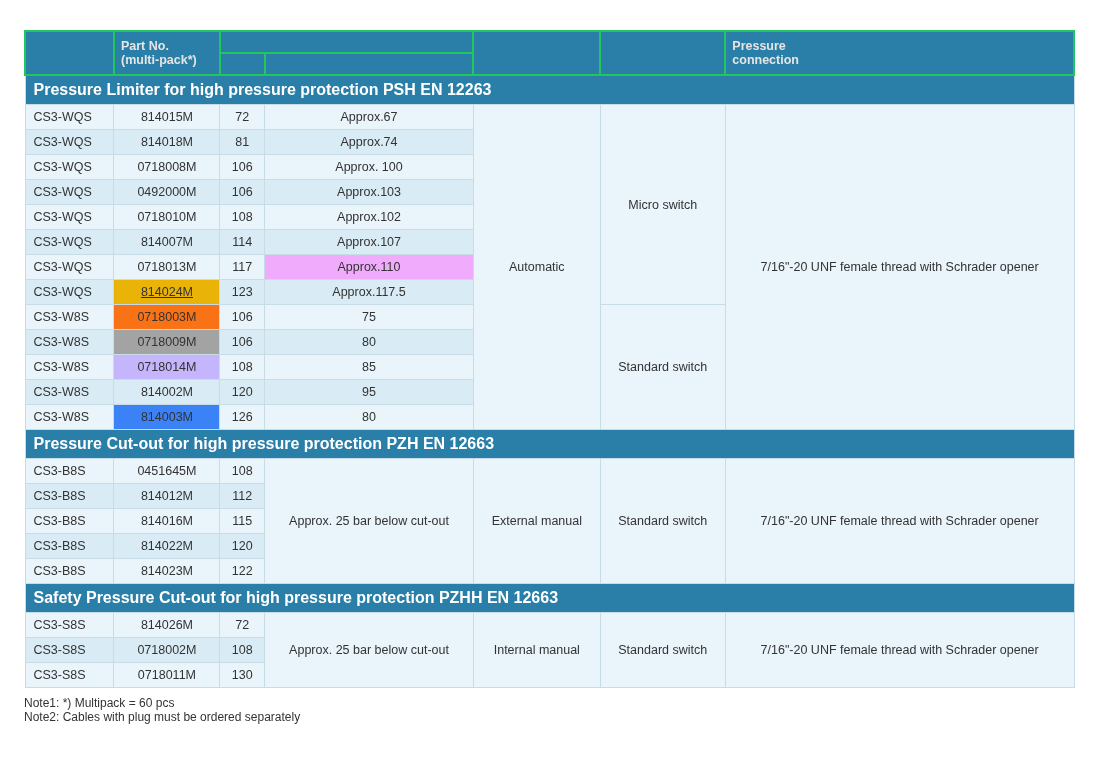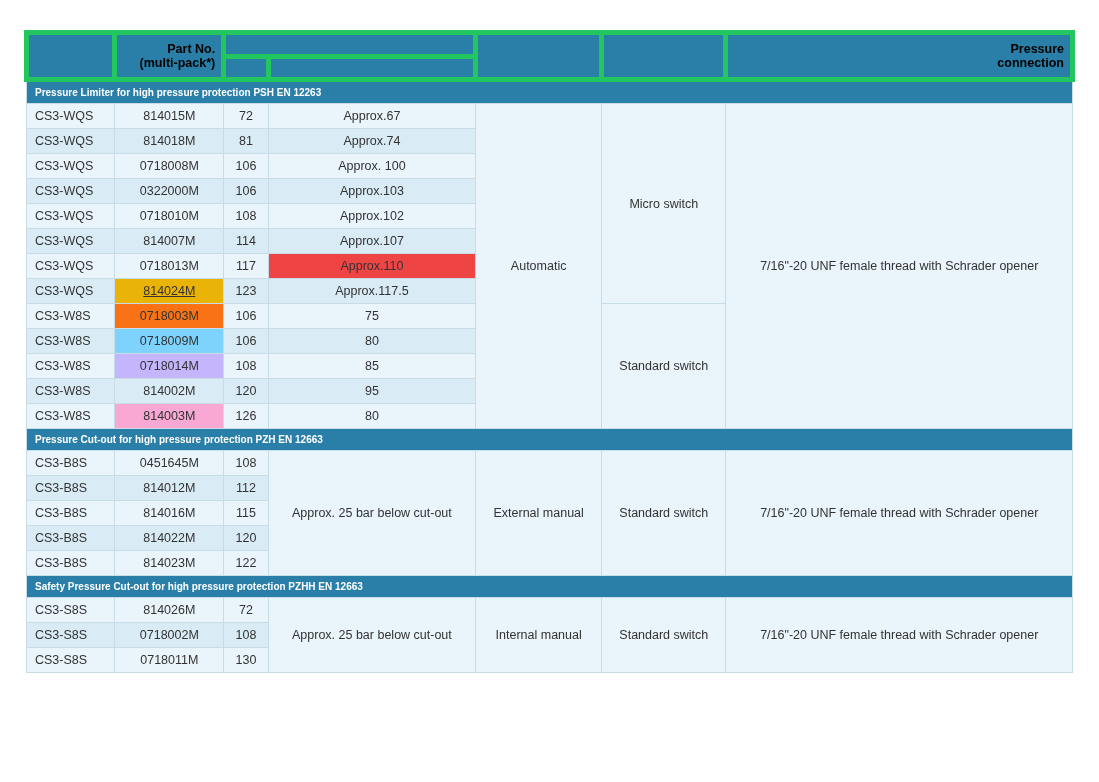--- a/index.html
+++ b/index.html
@@ -28,44 +28,44 @@
       color: #333;
       margin-bottom: 10px;
     }
     table {
       width: 100%;
       border-collapse: collapse;
       font-size: 12.5px;
     }
     thead tr th {
       background-color: #2a7fa8;
-      color: #000000;
-      text-align: right;
+      color: #e5e5e5;
+      text-align: left;
       padding: 7px 6px;
       font-weight: bold;
-      border: 5px solid #22c55e;
+      border: 2px solid #22c55e;
       vertical-align: middle;
     }
     tbody tr td {
       padding: 5px 8px;
       border: 1px solid #c8dce8;
       text-align: center;
       vertical-align: middle;
       background: #eaf4fb;
     }
     tbody tr:nth-child(even) td {
       background: #d8ecf5;
     }
     tr.section-header td {
       background-color: #2a7fa8 !important;
       color: #fff;
       text-align: left;
       font-weight: bold;
       padding: 5px 8px;
-      font-size: 10px;
+      font-size: 16px;
     }
     .type-col { text-align: left; }
     .notes {
       margin-top: 8px;
       font-size: 12px;
       color: #333;
     }
     
   </style>
 </head>
@@ -110,76 +110,76 @@
         <td style="background: rgb(217, 236, 245);">Approx.74</td>
       </tr>
       <tr>
         <td class="type-col" style="background: rgb(234, 244, 251);">CS3-WQS</td>
         <td style="background: rgb(234, 244, 251);">0718008M</td>
         <td style="background: rgb(234, 244, 251);">106</td>
         <td style="background: rgb(234, 244, 251);">Approx. 100</td>
       </tr>
       <tr>
         <td class="type-col" style="background: rgb(217, 236, 245);">CS3-WQS</td>
-        <td style="background: rgb(217, 236, 245);">0322000M</td>
+        <td style="background: rgb(217, 236, 245);">0492000M</td>
         <td style="background: rgb(217, 236, 245);">106</td>
         <td style="background: rgb(217, 236, 245);">Approx.103</td>
       </tr>
       <tr>
         <td class="type-col" style="background: rgb(234, 244, 251);">CS3-WQS</td>
         <td style="background: rgb(234, 244, 251);">0718010M</td>
         <td style="background: rgb(234, 244, 251);">108</td>
         <td style="background: rgb(234, 244, 251);">Approx.102</td>
       </tr>
       <tr>
         <td class="type-col" style="background: rgb(217, 236, 245);">CS3-WQS</td>
         <td style="background: rgb(217, 236, 245);">814007M</td>
         <td style="background: rgb(217, 236, 245);">114</td>
         <td style="background: rgb(217, 236, 245);">Approx.107</td>
       </tr>
       <tr>
         <td class="type-col" style="background: rgb(234, 244, 251);">CS3-WQS</td>
         <td style="background: rgb(234, 244, 251);">0718013M</td>
         <td style="background: rgb(234, 244, 251);">117</td>
-        <td style="background: #ef4444;">Approx.110</td>
+        <td style="background: #f0abfc;">Approx.110</td>
       </tr>
       <tr>
         <td class="type-col" style="background: rgb(217, 236, 245);">CS3-WQS</td>
         <td style="background: #eab308; text-decoration: underline;">814024M</td>
         <td style="background: rgb(217, 236, 245);">123</td>
         <td style="background: rgb(217, 236, 245);">Approx.117.5</td>
       </tr>
       <tr>
         <td class="type-col" style="background: rgb(234, 244, 251);">CS3-W8S</td>
         <td style="background: #f97316; text-align: center;">0718003M</td>
         <td style="background: rgb(234, 244, 251);">106</td>
         <td style="background: rgb(234, 244, 251);">75</td>
         <td rowspan="5" style="background: rgb(234, 244, 251);">Standard switch</td>
       </tr>
       <tr>
         <td class="type-col" style="background: rgb(217, 236, 245);">CS3-W8S</td>
-        <td style="background: #7dd3fc;">0718009M</td>
+        <td style="background: #a3a3a3;">0718009M</td>
         <td style="background: rgb(217, 236, 245);">106</td>
         <td style="background: rgb(217, 236, 245);">80</td>
       </tr>
       <tr>
         <td class="type-col" style="background: rgb(234, 244, 251);">CS3-W8S</td>
         <td style="background: #c4b5fd;">0718014M</td>
         <td style="background: rgb(234, 244, 251);">108</td>
         <td style="background: rgb(234, 244, 251);">85</td>
       </tr>
       <tr>
         <td class="type-col" style="background: rgb(217, 236, 245);">CS3-W8S</td>
         <td style="background: rgb(217, 236, 245);">814002M</td>
         <td style="background: rgb(217, 236, 245);">120</td>
         <td style="background: rgb(217, 236, 245);">95</td>
       </tr>
       <tr>
         <td class="type-col" style="background: rgb(234, 244, 251);">CS3-W8S</td>
-        <td style="background: #f9a8d4;">814003M</td>
+        <td style="background: #3b82f6;">814003M</td>
         <td style="background: rgb(234, 244, 251);">126</td>
         <td style="background: rgb(234, 244, 251);">80</td>
       </tr>
       <tr class="section-header">
         <td colspan="7">Pressure Cut-out for high pressure protection PZH EN 12663</td>
       </tr>
       <tr>
         <td class="type-col" style="background: rgb(234, 244, 251);">CS3-B8S</td>
         <td style="background: rgb(234, 244, 251);">0451645M</td>
         <td style="background: rgb(234, 244, 251);">108</td>
@@ -227,13 +227,15 @@
       </tr>
       <tr>
         <td class="type-col" style="background: rgb(234, 244, 251);">CS3-S8S</td>
         <td style="background: rgb(234, 244, 251);">0718011M</td>
         <td style="background: rgb(234, 244, 251);">130</td>
       </tr>
     </tbody>
 </table>
 
 <div class="notes">
+  <p>Note1: *) Multipack = 60 pcs</p>
+  <p>Note2: Cables with plug must be ordered separately</p>
 </div>
 
 </body></html>

